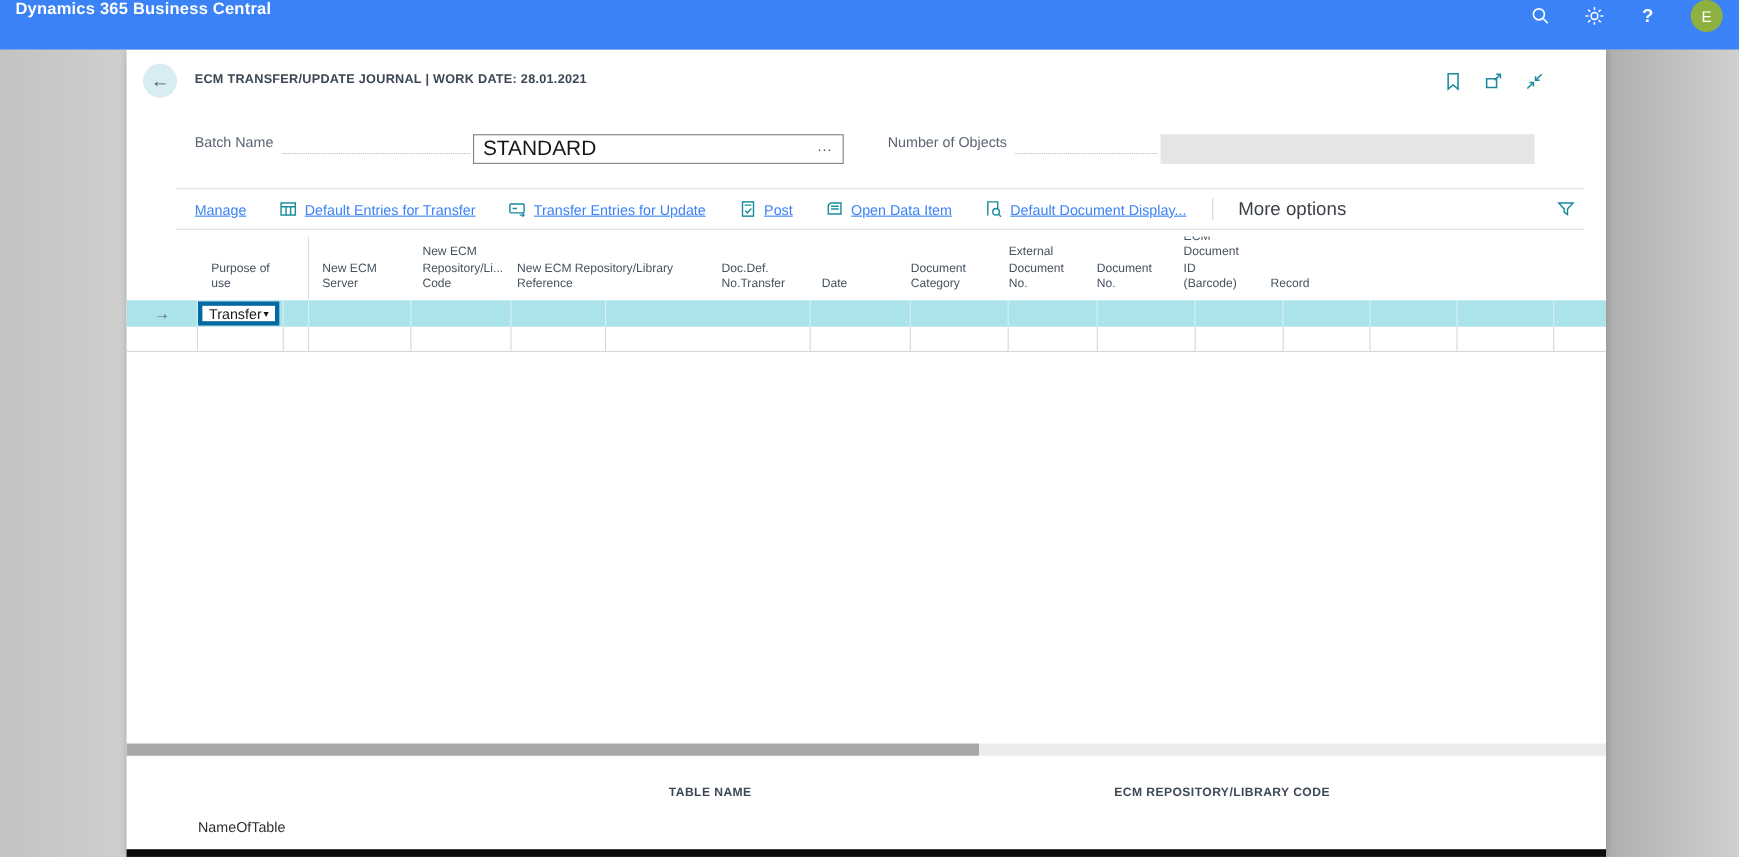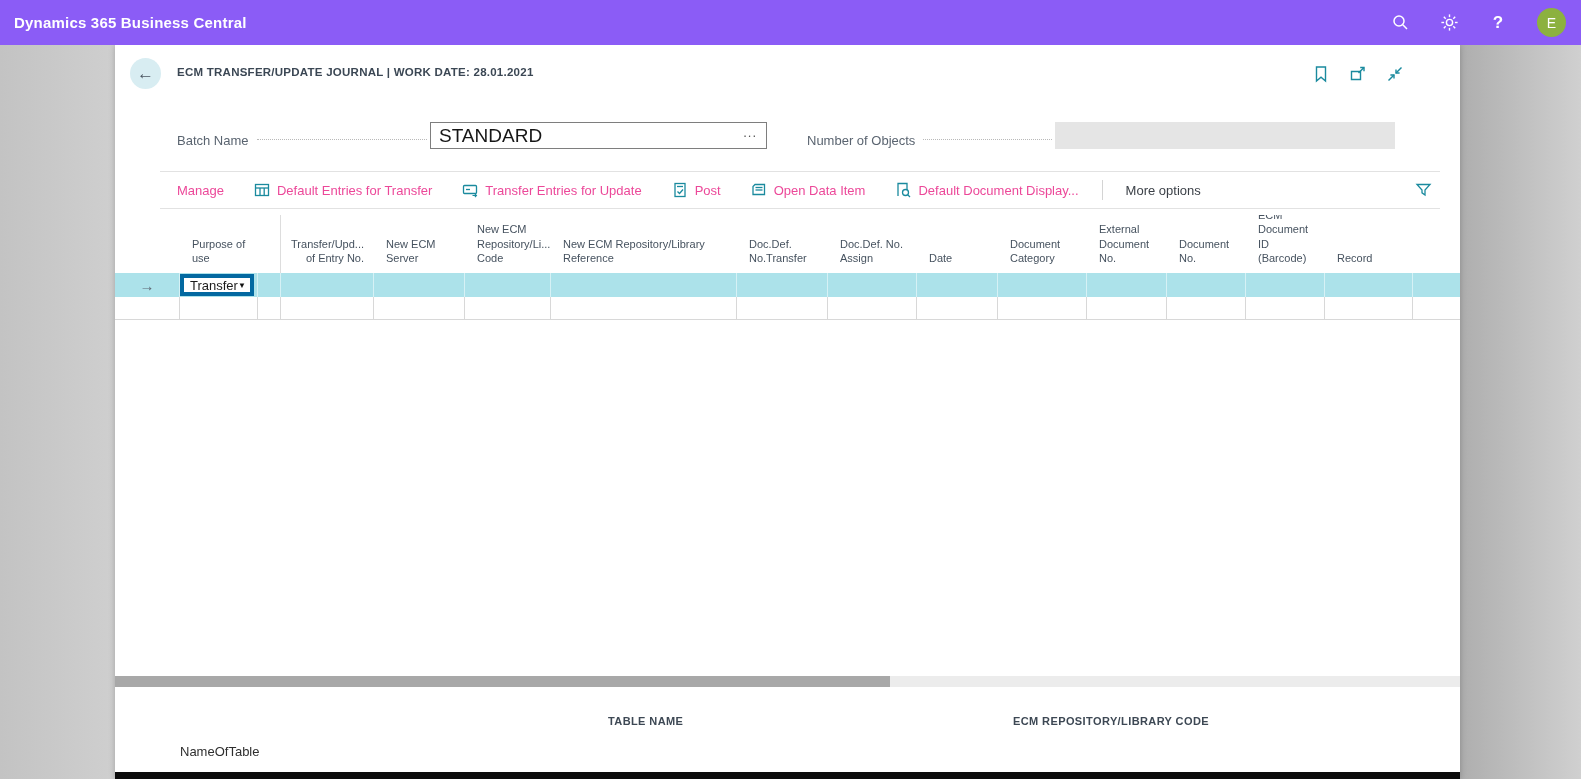--- a/index.html
+++ b/index.html
@@ -1,21 +1,21 @@
 <!DOCTYPE html>
 <html><head>
 <meta charset="utf-8">
 <style>
   * { margin:0; padding:0; box-sizing:border-box; }
   html,body { width:1581px; height:779px; overflow:hidden; }
   body { font-family:"Liberation Sans", sans-serif; background:#cbcbcb; position:relative; }
 
   
-  .topbar { position:absolute; left:0; top:0; width:1581px; height:45px; background:#8b5cf6;
-            display:flex; align-items:center; z-index:30; }
+  .topbar { position:absolute; left:0; top:0; width:1581px; height:45px; background:#3b82f6;
+            display:flex; align-items:flex-start; z-index:30; }
   .topbar-title { color:#ffffff; font-size:15px; font-weight:700; padding-left:14px; letter-spacing:.2px; }
   .topbar-right { margin-left:auto; display:flex; align-items:center; gap:29px; padding-right:15px; }
   .tb-icon { width:20px; height:20px; display:flex; align-items:center; justify-content:center; cursor:pointer; }
   .help-glyph { color:#fff; font-size:17px; font-weight:700; }
   .avatar { width:29px; height:29px; border-radius:50%; background:#8cb13f; color:#fff; font-size:14px;
             display:flex; align-items:center; justify-content:center; cursor:pointer; }
 
   
   .margin-left  { position:absolute; left:0; top:45px; width:115px; height:734px;
                   background:linear-gradient(90deg,#c3c3c3,#cfcfcf); }
@@ -29,41 +29,41 @@
   
   .back-btn { position:absolute; left:15px; top:13px; width:31px; height:31px; border-radius:50%;
               background:#d8edf2; display:flex; align-items:center; justify-content:center;
               color:#4a5560; font-size:17px; cursor:pointer; }
   .page-title { position:absolute; left:62px; top:21px; font-size:11.5px; font-weight:700;
                 color:#3b4754; letter-spacing:.25px; }
   .page-icons { position:absolute; left:1196px; top:19px; display:flex; gap:17px; }
   .page-icons .pg-icon { width:20px; height:20px; display:flex; align-items:center; justify-content:center; cursor:pointer; }
 
   
-  .field-label-wrap { position:absolute; top:77px; height:26px; display:flex; align-items:flex-end; }
+  .field-label-wrap { position:absolute; top:77px; height:26px; display:flex; align-items:flex-start; }
   .batch-wrap  { left:62px;  width:250px; }
   .numobj-wrap { left:692px; width:245px; }
   .fld-label { font-size:13px; color:#5a6470; white-space:nowrap; padding-right:8px; }
   .leader { flex:1; height:1px; align-self:center; margin-top:9px;
             border-bottom:1px dotted #b9b9b9; }
   .batch-input { position:absolute; left:315px; top:77px; width:337px; height:27px;
                  border:1px solid #7e7e7e; background:#fff; display:flex; align-items:center; cursor:text; }
   .batch-value { flex:1; font-size:19px; color:#161616; padding-left:8px; }
   .assist-edit { font-size:13px; color:#555; padding:0 9px 6px 0; letter-spacing:1px; cursor:pointer; }
   .numobj-field { position:absolute; left:940px; top:77px; width:340px; height:27px; background:#e5e5e5; }
 
   
   .toolbar { position:absolute; left:45px; top:126px; width:1280px; height:38px;
              border-top:1px solid #e2e2e2; border-bottom:1px solid #e2e2e2;
              display:flex; align-items:center; padding-left:17px; }
-  .tbr-item { display:flex; align-items:center; gap:7px; font-size:13px; color:#ec4899;
-              cursor:pointer; white-space:nowrap; }
+  .tbr-item { display:flex; align-items:center; gap:7px; font-size:13px; color:#3b82f6;
+              cursor:pointer; white-space:nowrap;text-decoration:underline; }
   .tbr-gap { width:30px; }
   .tbr-divider { width:1px; height:20px; background:#d4d4d4; margin:0 23px; }
-  .more-options { font-size:13px; color:#3c4148; cursor:pointer; }
+  .more-options { font-size:17px; color:#3c4148; cursor:pointer; }
   .filter-btn { margin-left:auto; margin-right:8px; cursor:pointer; display:flex; }
 
   
   .grid { position:absolute; left:0; top:170px; width:1345px; overflow:hidden; }
   .hdr-row { display:flex; height:58px; }
   .hdr-cell { flex:0 0 auto; display:flex; align-items:flex-end; padding:0 10px 7px 12px;
               font-size:11px; line-height:1.32; color:#46525f; white-space:pre-line; cursor:pointer; }
   .hdr-cell.right { justify-content:flex-end; text-align:right; }
   .hdr-cell.freeze { border-right:1px solid #dddddd; }
   .row { display:flex; }
@@ -251,33 +251,29 @@
       </svg>
     </div>
   </div>
 
   <div class="grid">
     <div class="hdr-row">
       <div class="hdr-cell c0"></div>
       <div class="hdr-cell c1">Purpose of
 use</div>
       <div class="hdr-cell c2 freeze"></div>
-      <div class="hdr-cell c3 right">Transfer/Upd...
-of Entry No.</div>
       <div class="hdr-cell c4">New ECM
 Server</div>
       <div class="hdr-cell c5">New ECM
 Repository/Li...
 Code</div>
       <div class="hdr-cell c6">New ECM Repository/Library
 Reference</div>
       <div class="hdr-cell c7">Doc.Def.
 No.Transfer</div>
-      <div class="hdr-cell c8">Doc.Def. No.
-Assign</div>
       <div class="hdr-cell c9">Date</div>
       <div class="hdr-cell c10">Document
 Category</div>
       <div class="hdr-cell c11">External
 Document
 No.</div>
       <div class="hdr-cell c12">Document
 No.</div>
       <div class="hdr-cell c13">ECM
 Document

